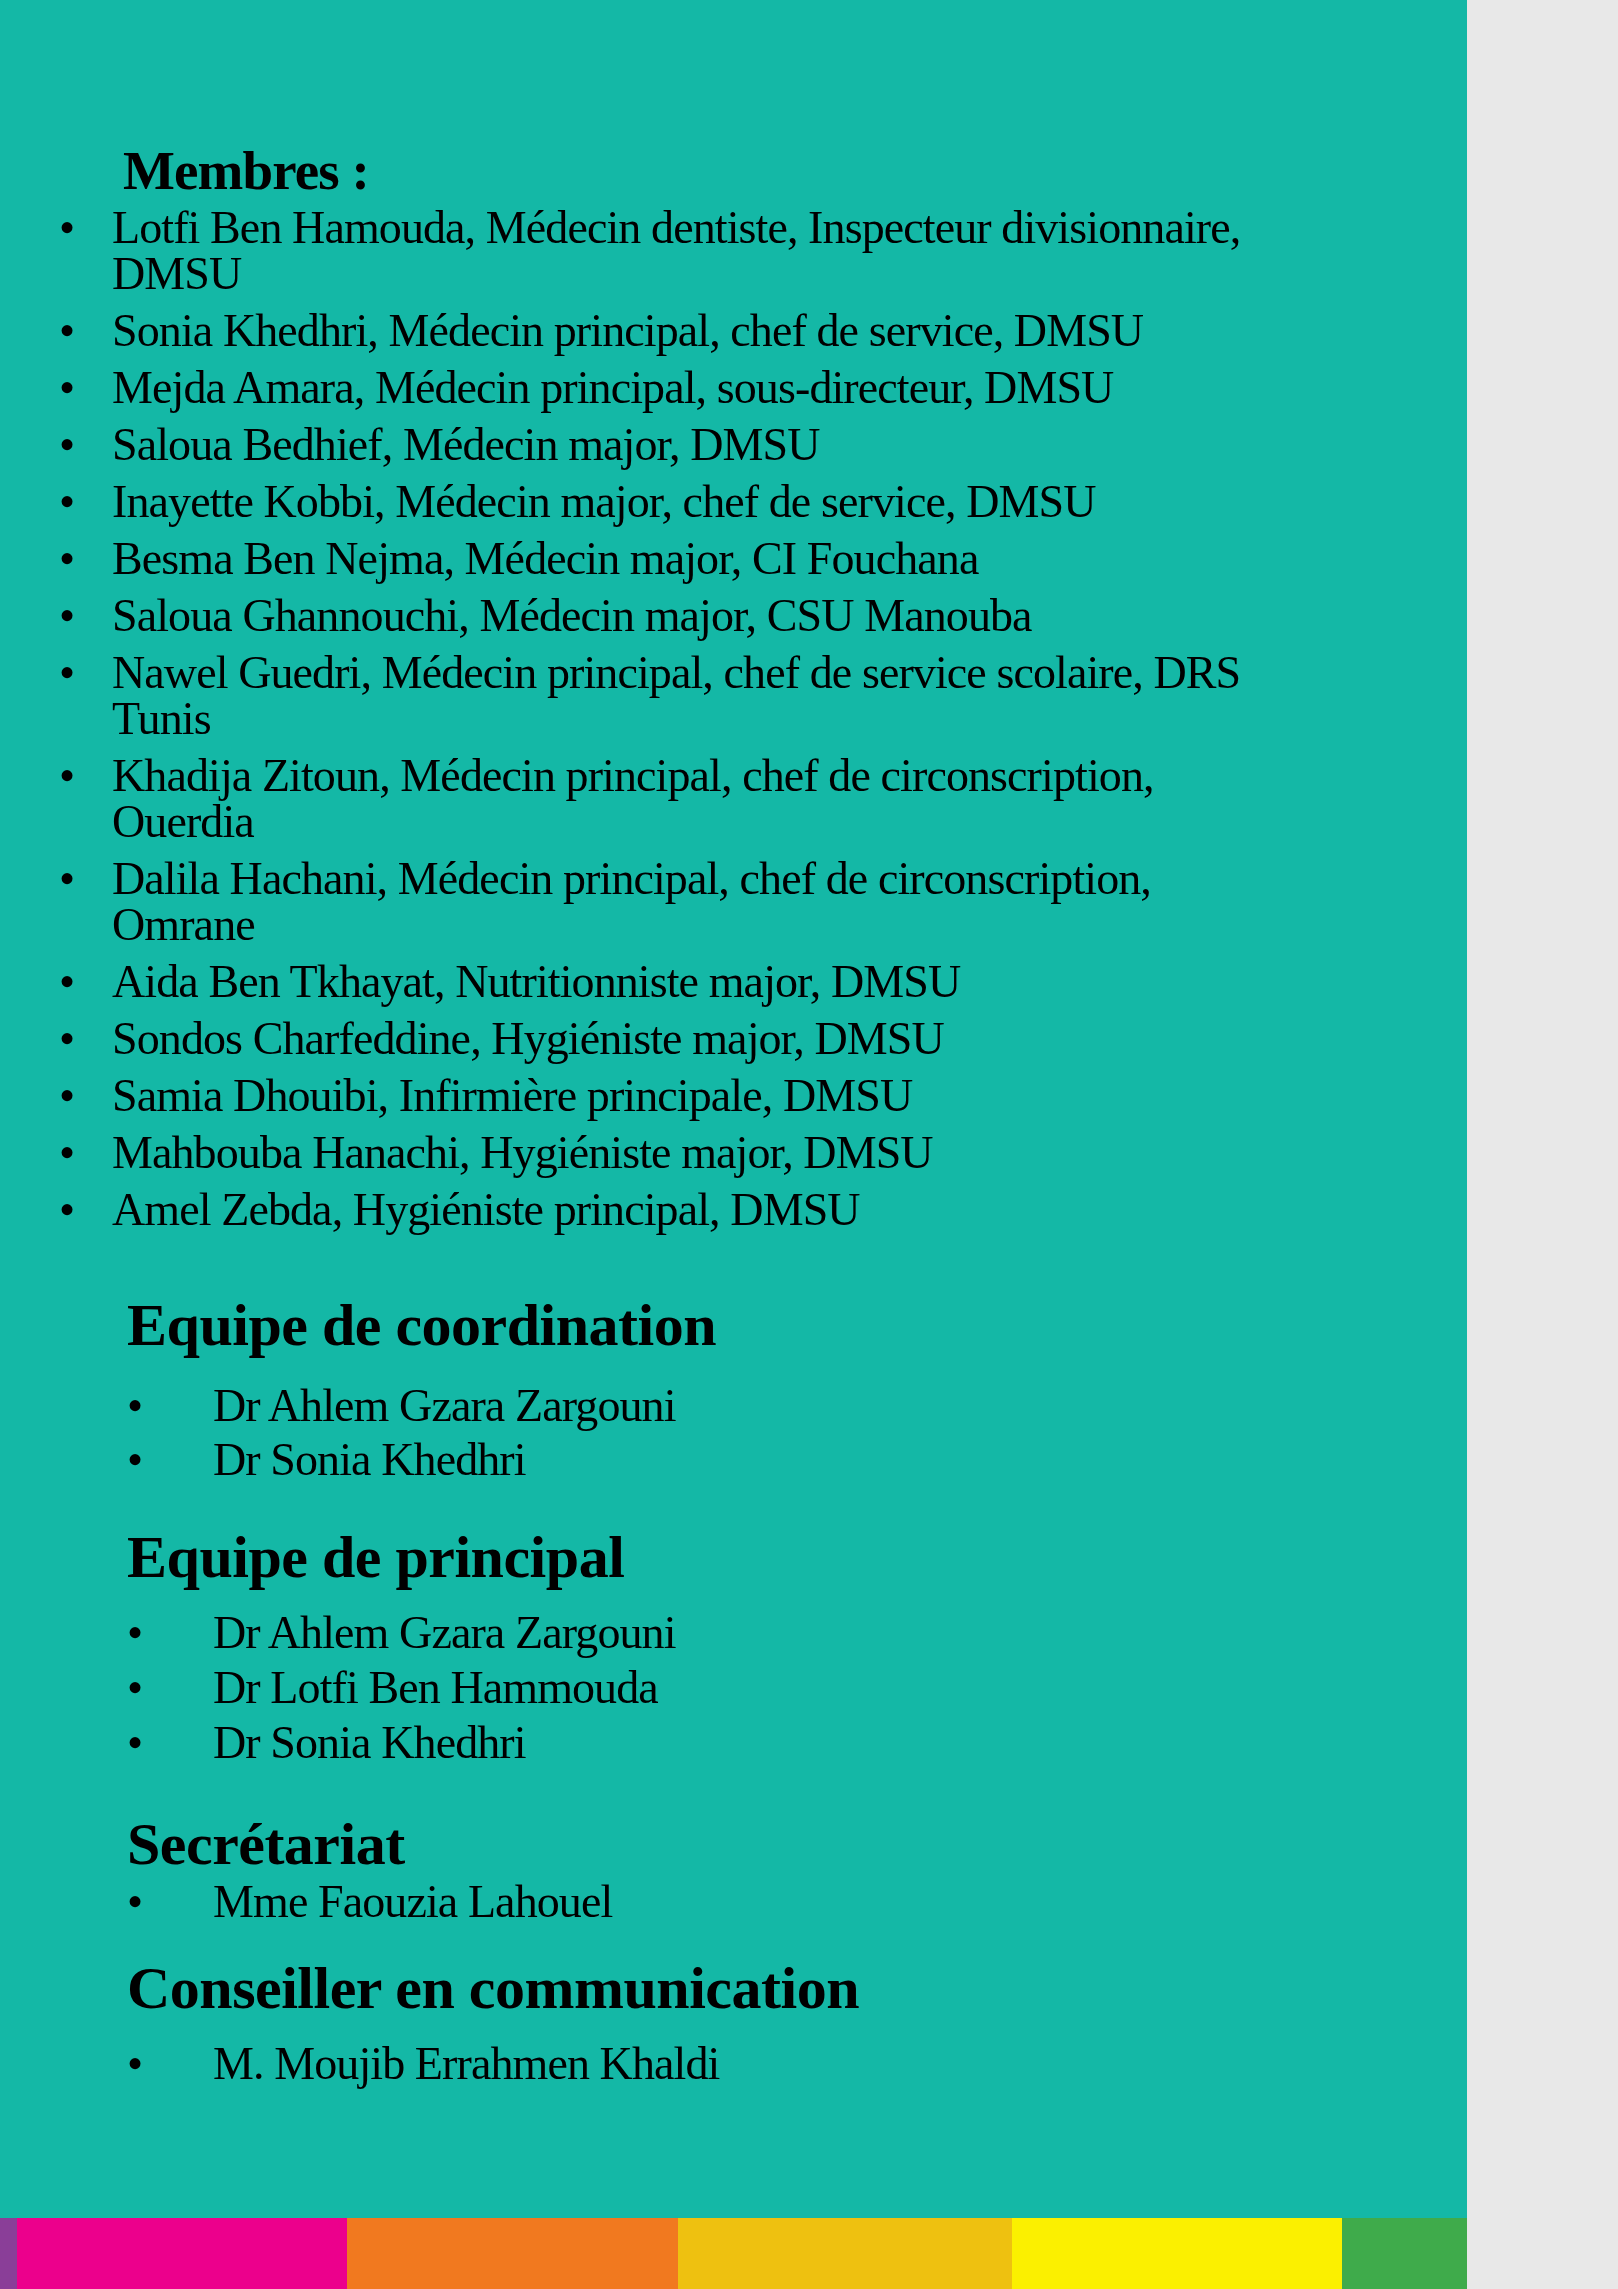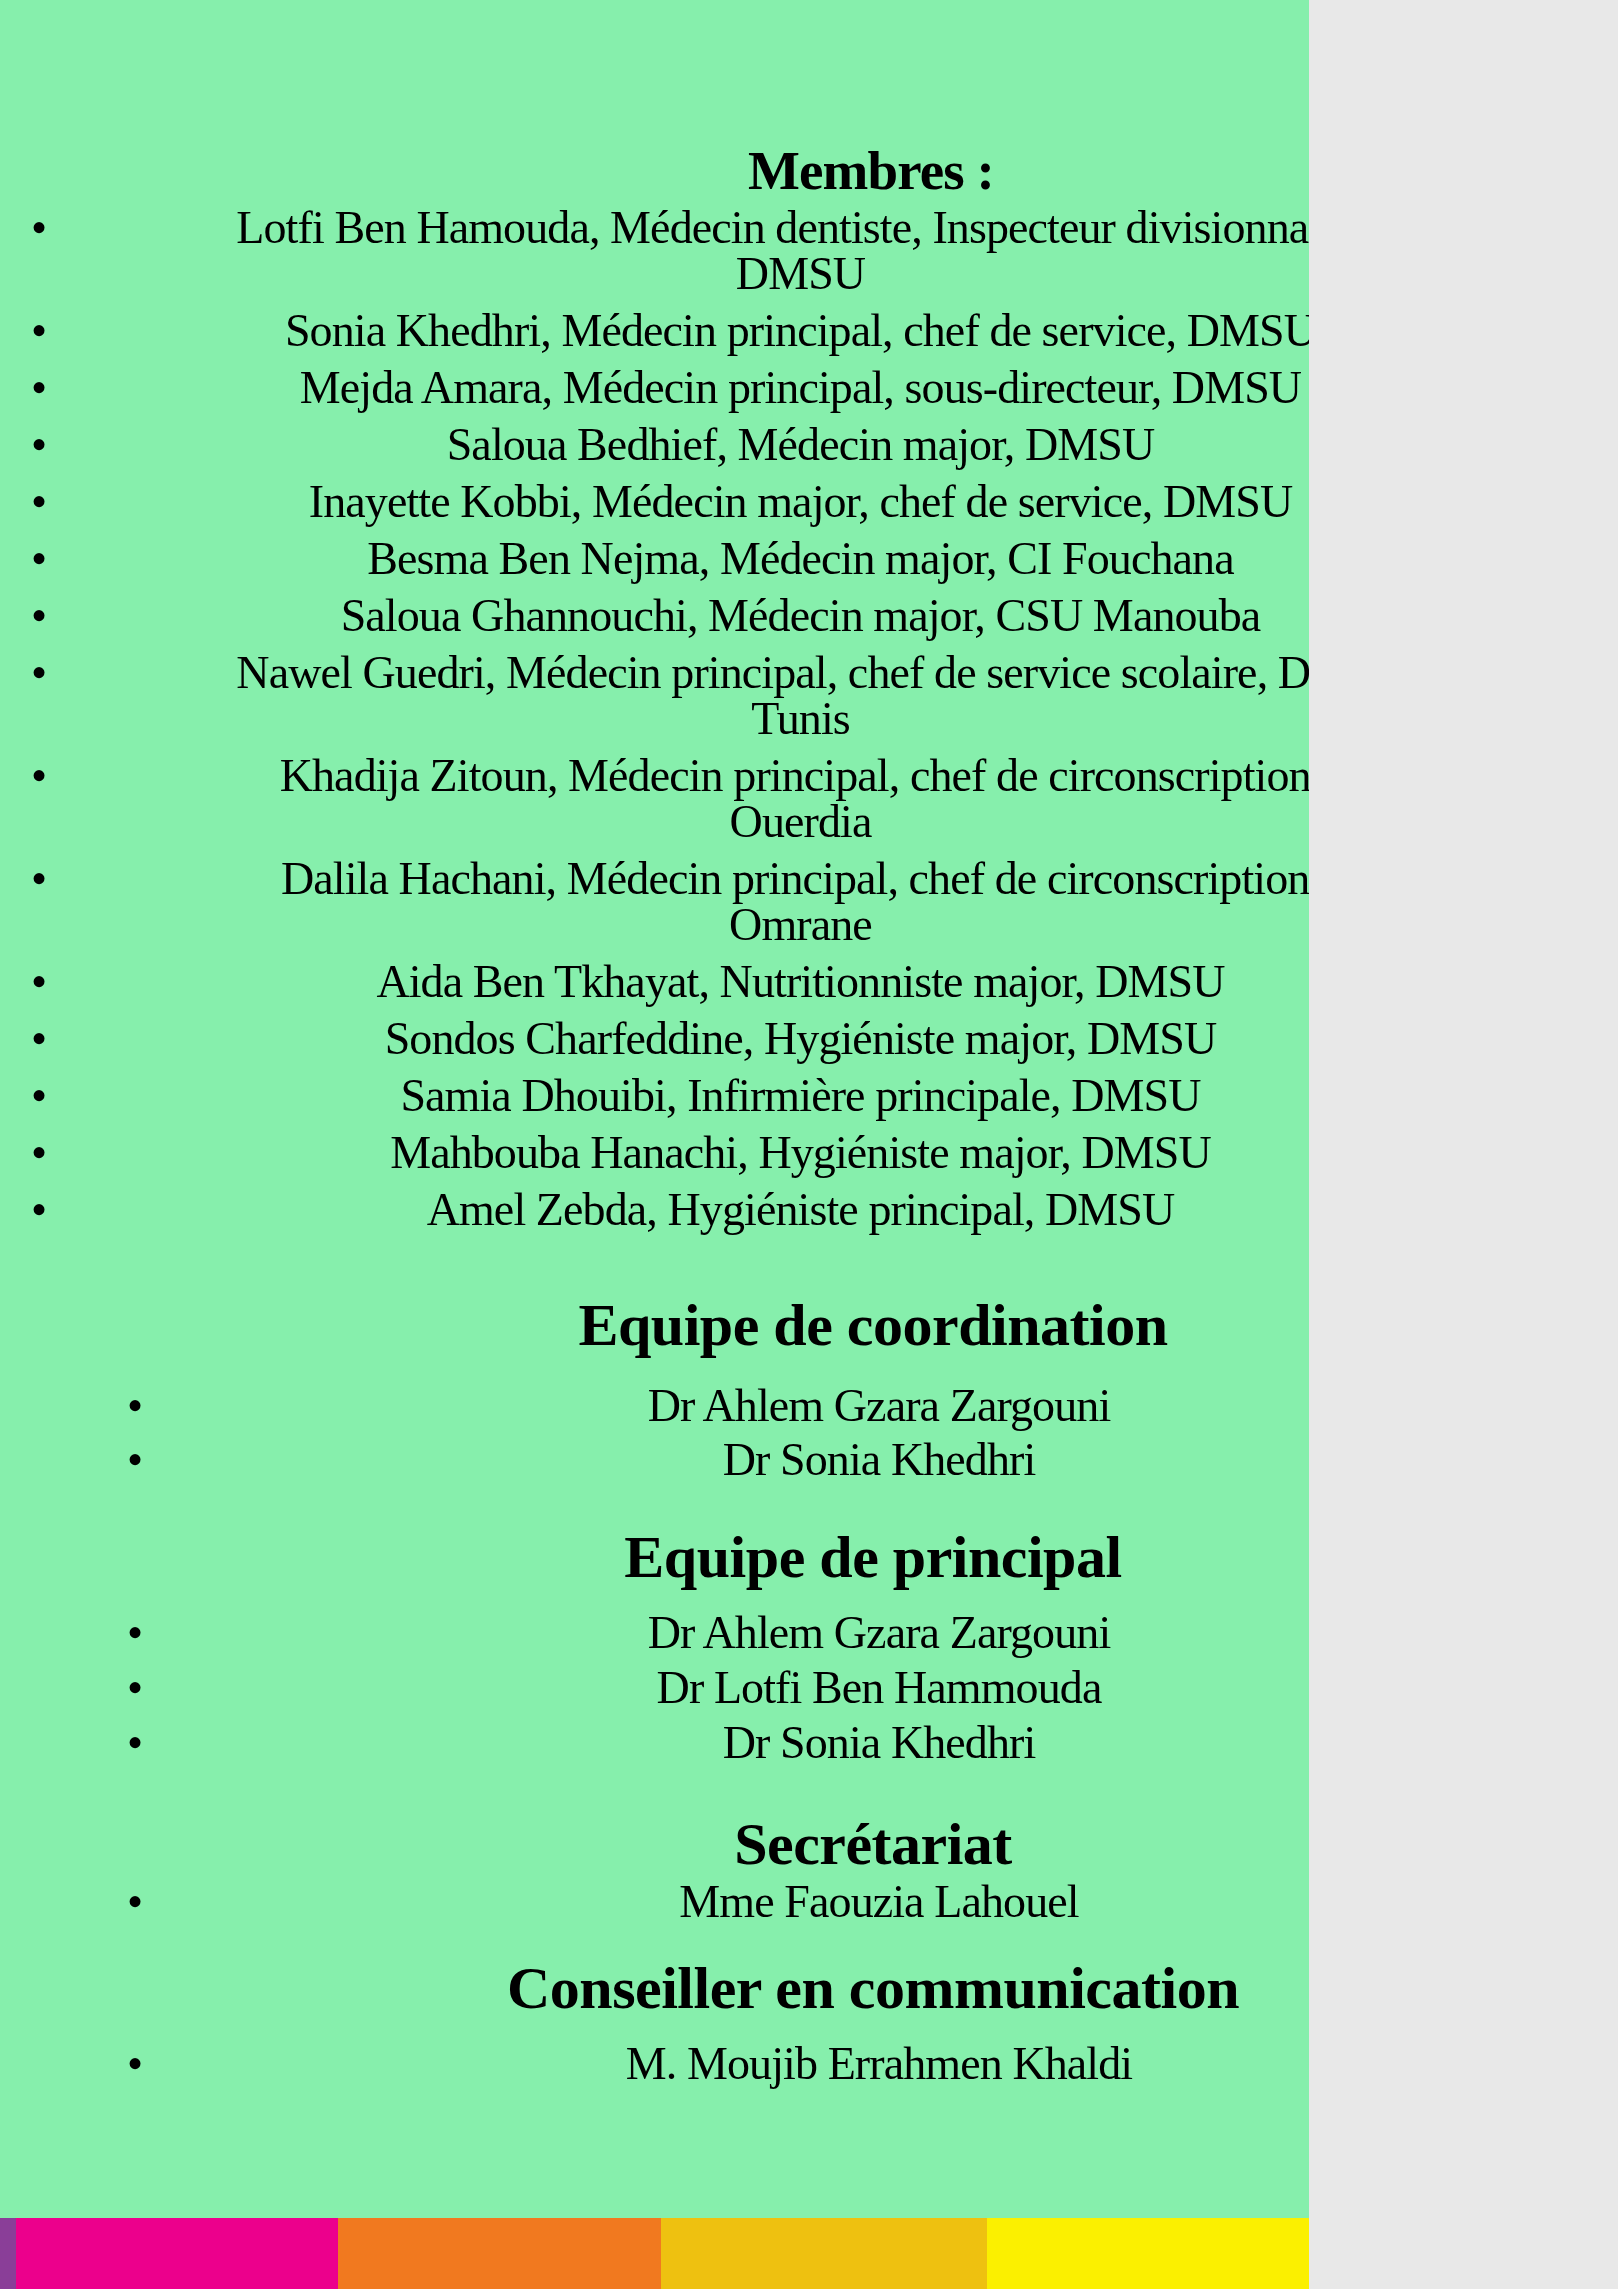--- a/index.html
+++ b/index.html
@@ -1,39 +1,38 @@
 <!DOCTYPE html>
 <html style="font-size:14.8px"><head>
 <meta charset="utf-8">
 <style>
   html, body { margin: 0; padding: 0; background: #e8e8e8; }
   #page {
     position: relative;
-    width: 1309px;
+    width: 1467px;
     height: 2290px;
-    background: #86efac;
+    background: #14b8a6;
     overflow: hidden;
     font-family: "Liberation Serif", "DejaVu Serif", serif;
     color: #000000;
-    text-align: center;
   }
   #content { position: absolute; top: 0; left: 0; width: 1619px; }
 
   h1.members-heading {
     margin: 143px 0 0 123px;
     font-size: 55px;
     line-height: 55px;
     font-weight: bold;
     letter-spacing: -0.9px;
   }
   ul { list-style: none; margin: 0; padding: 0; }
 
   ul.members-list {
     margin-top: 7.4px;
-    padding-left: 84px;
+    padding-left: 112px;
     padding-right: 102px;
   }
   ul.members-list li {
     position: relative;
     font-size: 46px;
     line-height: 46px;
     letter-spacing: -0.9px;
     white-space: pre-line;
   }
   ul.members-list li + li { margin-top: 11px; }

